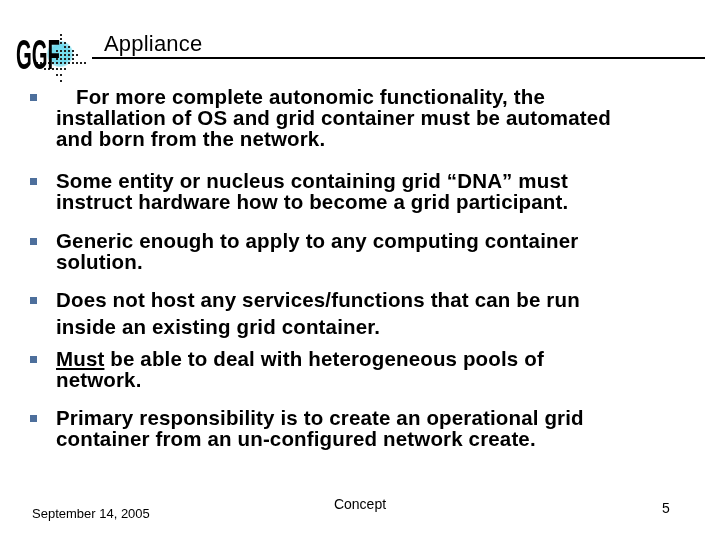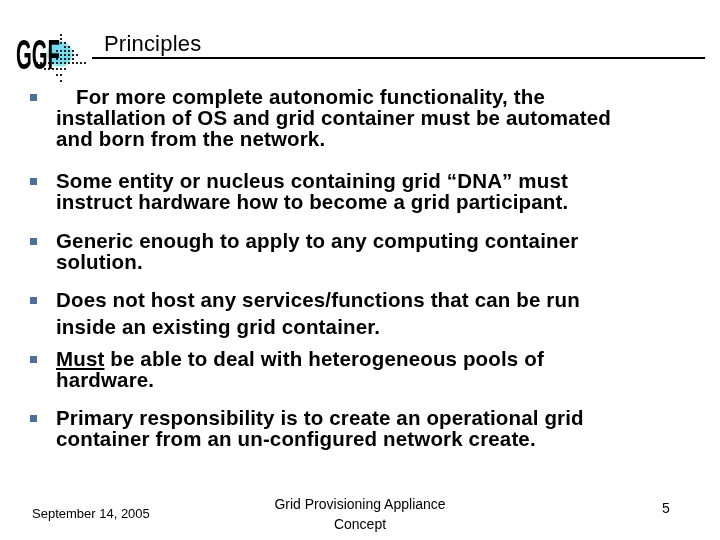--- a/index.html
+++ b/index.html
@@ -76,21 +76,21 @@
           <rect x="50" y="54" width="2" height="2"></rect>
         <rect x="42" y="60" width="2" height="2"></rect>
           <rect x="46" y="60" width="2" height="2"></rect>
         <rect x="46" y="66" width="2" height="2"></rect>
       </g>
     </g>
     <text x="2" y="44" font-family="Liberation Sans, sans-serif" font-weight="bold" font-size="34" fill="#000" textLength="44" lengthAdjust="spacingAndGlyphs" transform="scale(1,1.25)">GGF</text>
   </svg>
 </div>
 
-<div class="title">Principles</div>
+<div class="title">Appliance</div>
 <div class="title-rule"></div>
 
 <div class="bullets">
   <div class="bullet" style="top:0px;">
     <span class="bullet-marker" style="background: rgb(77, 111, 156);"></span>
     <div class="bullet-text" style="top:0;margin-left:20px;">For more complete autonomic functionality, the</div>
     <div class="bullet-text" style="top:21px;">installation of OS and grid container must be automated</div>
     <div class="bullet-text" style="top:42px;">and born from the network.</div>
   </div>
   <div class="bullet" style="top:84px;">
@@ -104,27 +104,26 @@
     <div class="bullet-text" style="top:21px;">solution.</div>
   </div>
   <div class="bullet" style="top:203px;">
     <span class="bullet-marker" style="background: rgb(77, 111, 156);"></span>
     <div class="bullet-text" style="top:0;">Does not host any services/functions that can be run</div>
     <div class="bullet-text" style="top:27px;">inside an existing grid container.</div>
   </div>
   <div class="bullet" style="top:262px;">
     <span class="bullet-marker" style="background: rgb(77, 111, 156);"></span>
     <div class="bullet-text" style="top:0;"><u>Must</u><span> be able to deal with heterogeneous pools of</span></div>
-    <div class="bullet-text" style="top:21px;">hardware.</div>
+    <div class="bullet-text" style="top:21px;">network.</div>
   </div>
   <div class="bullet" style="top:321px;">
     <span class="bullet-marker" style="background: rgb(77, 111, 156);"></span>
     <div class="bullet-text" style="top:0;">Primary responsibility is to create an operational grid</div>
     <div class="bullet-text" style="top:21px;">container from an un-configured network create.</div>
   </div>
 </div>
 
 <div class="footer-date">September 14, 2005</div>
 <div class="footer-title">
-  <div>Grid Provisioning Appliance</div>
   <div>Concept</div>
 </div>
 <div class="footer-page">5</div>
 
 </body></html>

